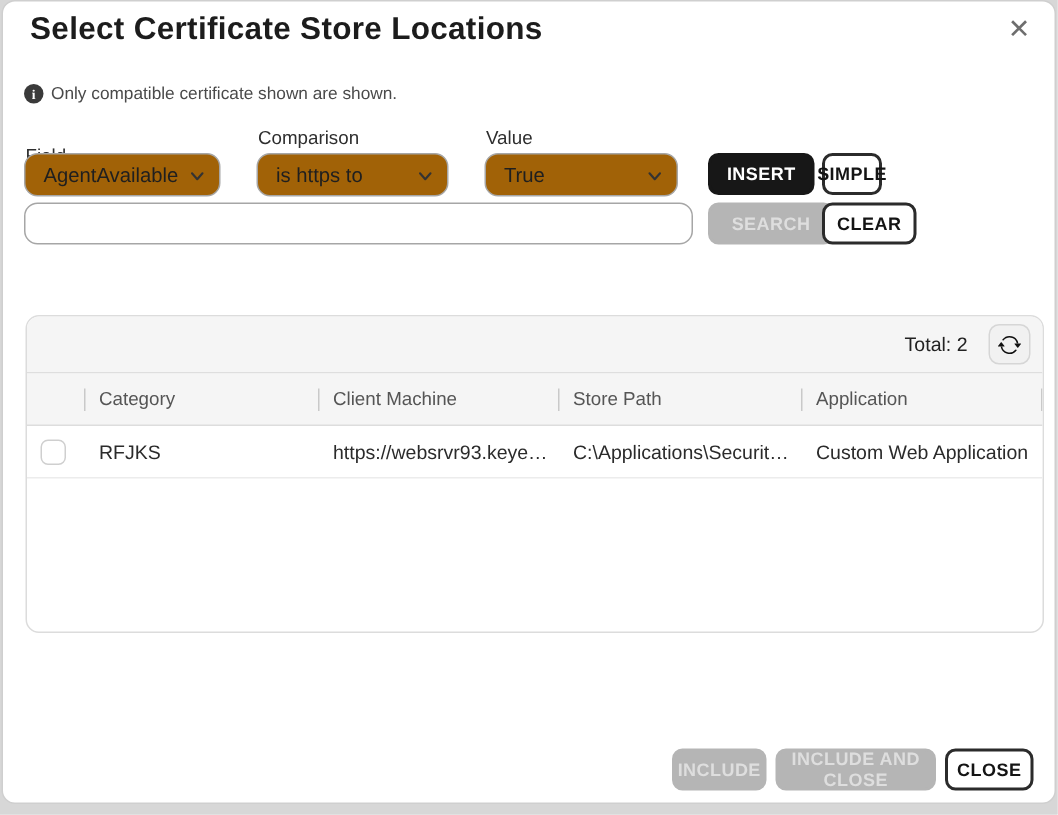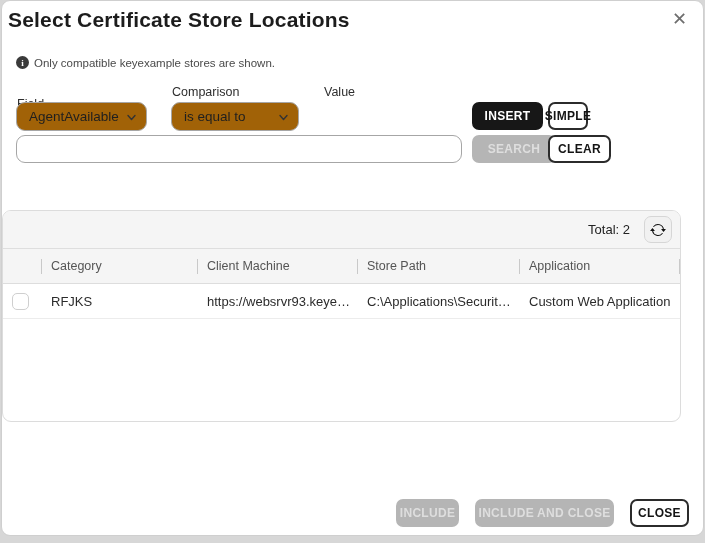--- a/index.html
+++ b/index.html
@@ -10,21 +10,21 @@
     overflow: hidden;
   }
   .modal {
     position: absolute; left: 1px; top: 0; width: 703px; height: 536px;
     background: #ffffff;
     border: 1px solid #cfcfcf;
     border-radius: 9px;
   }
   
   .dlg-title {
-    position: absolute; left: 6px; top: 7px;
+    position: absolute; left: 18px; top: 7px;
     font-size: 21px; font-weight: bold; color: #1c1c1c; letter-spacing: 0.2px;
   }
   .dlg-close {
     position: absolute; right: 12px; top: 6px;
     font-size: 18px; font-weight: bold; color: #6e6e6e;
     cursor: pointer; line-height: 20px; padding: 2px 4px;
   }
   .info-row {
     position: absolute; left: 14px; top: 55px;
     display: flex; align-items: center; gap: 5px;
@@ -58,21 +58,21 @@
     position: absolute; height: 28px;
     border-radius: 7px; font-size: 12px; font-weight: 600;
     letter-spacing: 0.3px; cursor: pointer; font-family: inherit;
     display: inline-flex; align-items: center; justify-content: center;
   }
   .btn-dark { background: #171717; color: #ffffff; border: 2px solid #171717; }
   .btn-outline { background: #ffffff; color: #141414; border: 2px solid #2b2b2b; }
   .btn-disabled { background: #b5b5b5; color: #dedede; border: 2px solid #b5b5b5; cursor: default; }
   
   .grid {
-    position: absolute; left: 0; top: 209px; width: 679px; height: 212px;
+    position: absolute; left: 15px; top: 209px; width: 679px; height: 212px;
     border: 1px solid #dcdcdc; border-radius: 9px; overflow: hidden;
     background: #fff;
   }
   .grid-toolbar {
     height: 38px; background: #f5f5f5; border-bottom: 1px solid #dedede;
     display: flex; align-items: center; justify-content: flex-end;
     padding-right: 8px; gap: 14px;
   }
   .total-label { font-size: 13px; color: #222; }
   .refresh-btn {
@@ -101,58 +101,64 @@
   .col-4 { flex: 1; }
   .cb-cell { display: flex; align-items: center; justify-content: flex-start; padding-left: 9px; }
   .cbox {
     appearance: none; -webkit-appearance: none;
     width: 17px; height: 17px; border: 1px solid #cfcfcf; border-radius: 5px;
     background: #fff; cursor: pointer; margin: 0;
   }
   
   .footer {
     position: absolute; right: 14px; bottom: 8px;
-    display: flex; gap: 16px; justify-content: flex-end;
+    display: flex; gap: 6px; justify-content: flex-end;
   }
   .footer .btn { position: static; }
   .w-insert { width: 71px; } .w-simple { width: 40px; }
   .w-search { width: 84px; } .w-clear { width: 63px; }
-  .w-include { width: 63px; } .w-iac { width: 139px; } .w-close { width: 59px; }
+  .w-include { width: 63px; } .w-iac { width: 107px; } .w-close { width: 59px; }
 </style>
 </head>
 <body>
 
 <div class="modal">
 
   <div class="dlg-title">Select Certificate Store Locations</div>
   <div class="dlg-close">✕</div>
 
   <div class="info-row">
     <span class="info-icon">i</span>
-    <span class="info-text">Only compatible keyexample stores are shown.</span>
+    <span class="info-text">Only compatible certificate shown are shown.</span>
   </div>
 
   <div class="filters">
     <span class="f-label" style="left:1px; top:12px;">Field</span>
     <div class="select" style="left:0; top:17px; width:131px;" role="combobox">
       <span>AgentAvailable</span>
       <svg class="chev" width="11" height="11" viewBox="0 0 11 11">
           <polyline points="2,3.5 5.5,7.5 9,3.5" fill="none" stroke="#333" stroke-width="1.4" stroke-linecap="round" stroke-linejoin="round"></polyline>
         </svg>
     </div>
 
     <span class="f-label" style="left:156px; top:0;">Comparison</span>
     <div class="select" style="left:155px; top:17px; width:128px;" role="combobox">
-      <span>is equal to</span>
+      <span>is https to</span>
       <svg class="chev" width="11" height="11" viewBox="0 0 11 11">
           <polyline points="2,3.5 5.5,7.5 9,3.5" fill="none" stroke="#333" stroke-width="1.4" stroke-linecap="round" stroke-linejoin="round"></polyline>
         </svg>
     </div>
 
     <span class="f-label" style="left:308px; top:0;">Value</span>
+    <div class="select" style="left:307px; top:17px; width:129px;" role="combobox">
+      <span>True</span>
+      <svg class="chev" width="11" height="11" viewBox="0 0 11 11">
+          <polyline points="2,3.5 5.5,7.5 9,3.5" fill="none" stroke="#333" stroke-width="1.4" stroke-linecap="round" stroke-linejoin="round"></polyline>
+        </svg>
+    </div>
 
     <button class="btn btn-dark w-insert" style="left:456px; top:17px;">INSERT</button>
     <button class="btn btn-outline w-simple" style="left:532px; top:17px;">SIMPLE</button>
 
     <input class="text-input" type="text" placeholder="" style="">
     <button class="btn btn-disabled w-search" style="left:456px; top:50px;" disabled="">SEARCH</button>
     <button class="btn btn-outline w-clear" style="left:532px; top:50px;">CLEAR</button>
   </div>
 
   <div class="grid">

